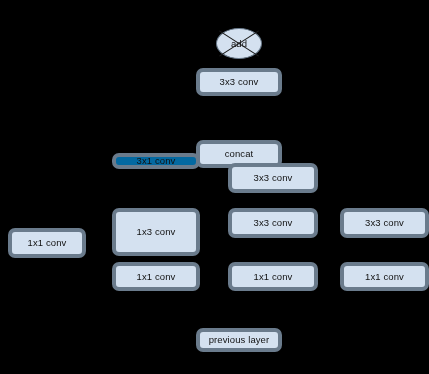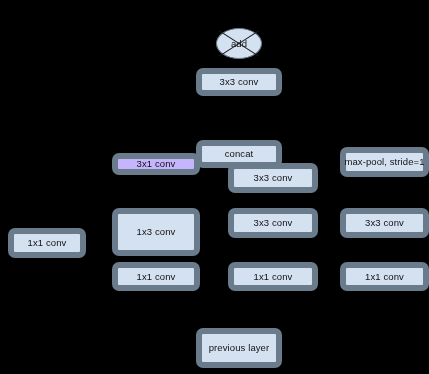--- a/index.html
+++ b/index.html
@@ -17,21 +17,21 @@
   #diagram {
     position: absolute;
     left: 0; top: 0;
     width: 429px;
     height: 374px;
   }
   .node {
     position: absolute;
     box-sizing: border-box;
     background: #d4e1f0;
-    border: 6px solid #0c4a6e;
+    border: 4px solid #0c4a6e;
     border-radius: 7px;
     color: #111111;
     font-size: 9.5px;
     line-height: 1;
     display: flex;
     align-items: center;
     justify-content: center;
     text-align: center;
     letter-spacing: 0.1px;
     white-space: nowrap;
@@ -94,24 +94,21 @@
         <line x1="2" y1="2" x2="44" y2="29" stroke="#1a1a1a" stroke-width="1.2"></line>
         <line x1="44" y1="2" x2="2" y2="29" stroke="#1a1a1a" stroke-width="1.2"></line>
       </svg>
     </div>
     <div class="node" style="left: 196px; top: 68px; width: 86px; height: 28px; background: rgb(212, 225, 240); border-color: rgb(106, 123, 140);">
       <span>3x3 conv</span>
     </div>
     <div class="node" style="left: 196px; top: 105px; width: 86px; height: 28px; background: rgb(212, 225, 240); border-color: rgb(106, 123, 140); margin-top: 35px;">
       <span>concat</span>
     </div>
-    <div class="node" style="left: 340px; top: 147px; width: 89px; height: 30px; background: rgb(212, 225, 240); border-color: rgb(106, 123, 140);">
-      <span>max-pool, stride=1</span>
-    </div>
-    <div class="node" style="left: 112px; top: 153px; width: 88px; height: 22px; background: #c4b5fd; border-color: rgb(106, 123, 140);">
+    <div class="node" style="left: 112px; top: 153px; width: 88px; height: 16px; background: #0369a1; border-color: rgb(106, 123, 140);">
       <span>3x1 conv</span>
     </div>
     <div class="node" style="left: 228px; top: 163px; width: 90px; height: 30px; background: rgb(212, 225, 240); border-color: rgb(106, 123, 140);">
       <span>3x3 conv</span>
     </div>
     <div class="node" style="left: 112px; top: 208px; width: 88px; height: 48px; background: rgb(212, 225, 240); border-color: rgb(106, 123, 140);">
       <span>1x3 conv</span>
     </div>
     <div class="node" style="left: 228px; top: 208px; width: 90px; height: 30px; background: rgb(212, 225, 240); border-color: rgb(106, 123, 140);">
       <span>3x3 conv</span>
@@ -124,16 +121,16 @@
     </div>
     <div class="node" style="left: 112px; top: 262px; width: 88px; height: 29px; background: rgb(212, 225, 240); border-color: rgb(106, 123, 140);">
       <span>1x1 conv</span>
     </div>
     <div class="node" style="left: 228px; top: 262px; width: 90px; height: 29px; background: rgb(212, 225, 240); border-color: rgb(106, 123, 140);">
       <span>1x1 conv</span>
     </div>
     <div class="node" style="left: 340px; top: 262px; width: 89px; height: 29px; background: rgb(212, 225, 240); border-color: rgb(106, 123, 140);">
       <span>1x1 conv</span>
     </div>
-    <div class="node" style="left: 196px; top: 328px; width: 86px; height: 40px; background: rgb(212, 225, 240); border-color: rgb(106, 123, 140);">
+    <div class="node" style="left: 196px; top: 328px; width: 86px; height: 24px; background: rgb(212, 225, 240); border-color: rgb(106, 123, 140);">
       <span>previous layer</span>
     </div>
   </div>
 
 </body></html>

